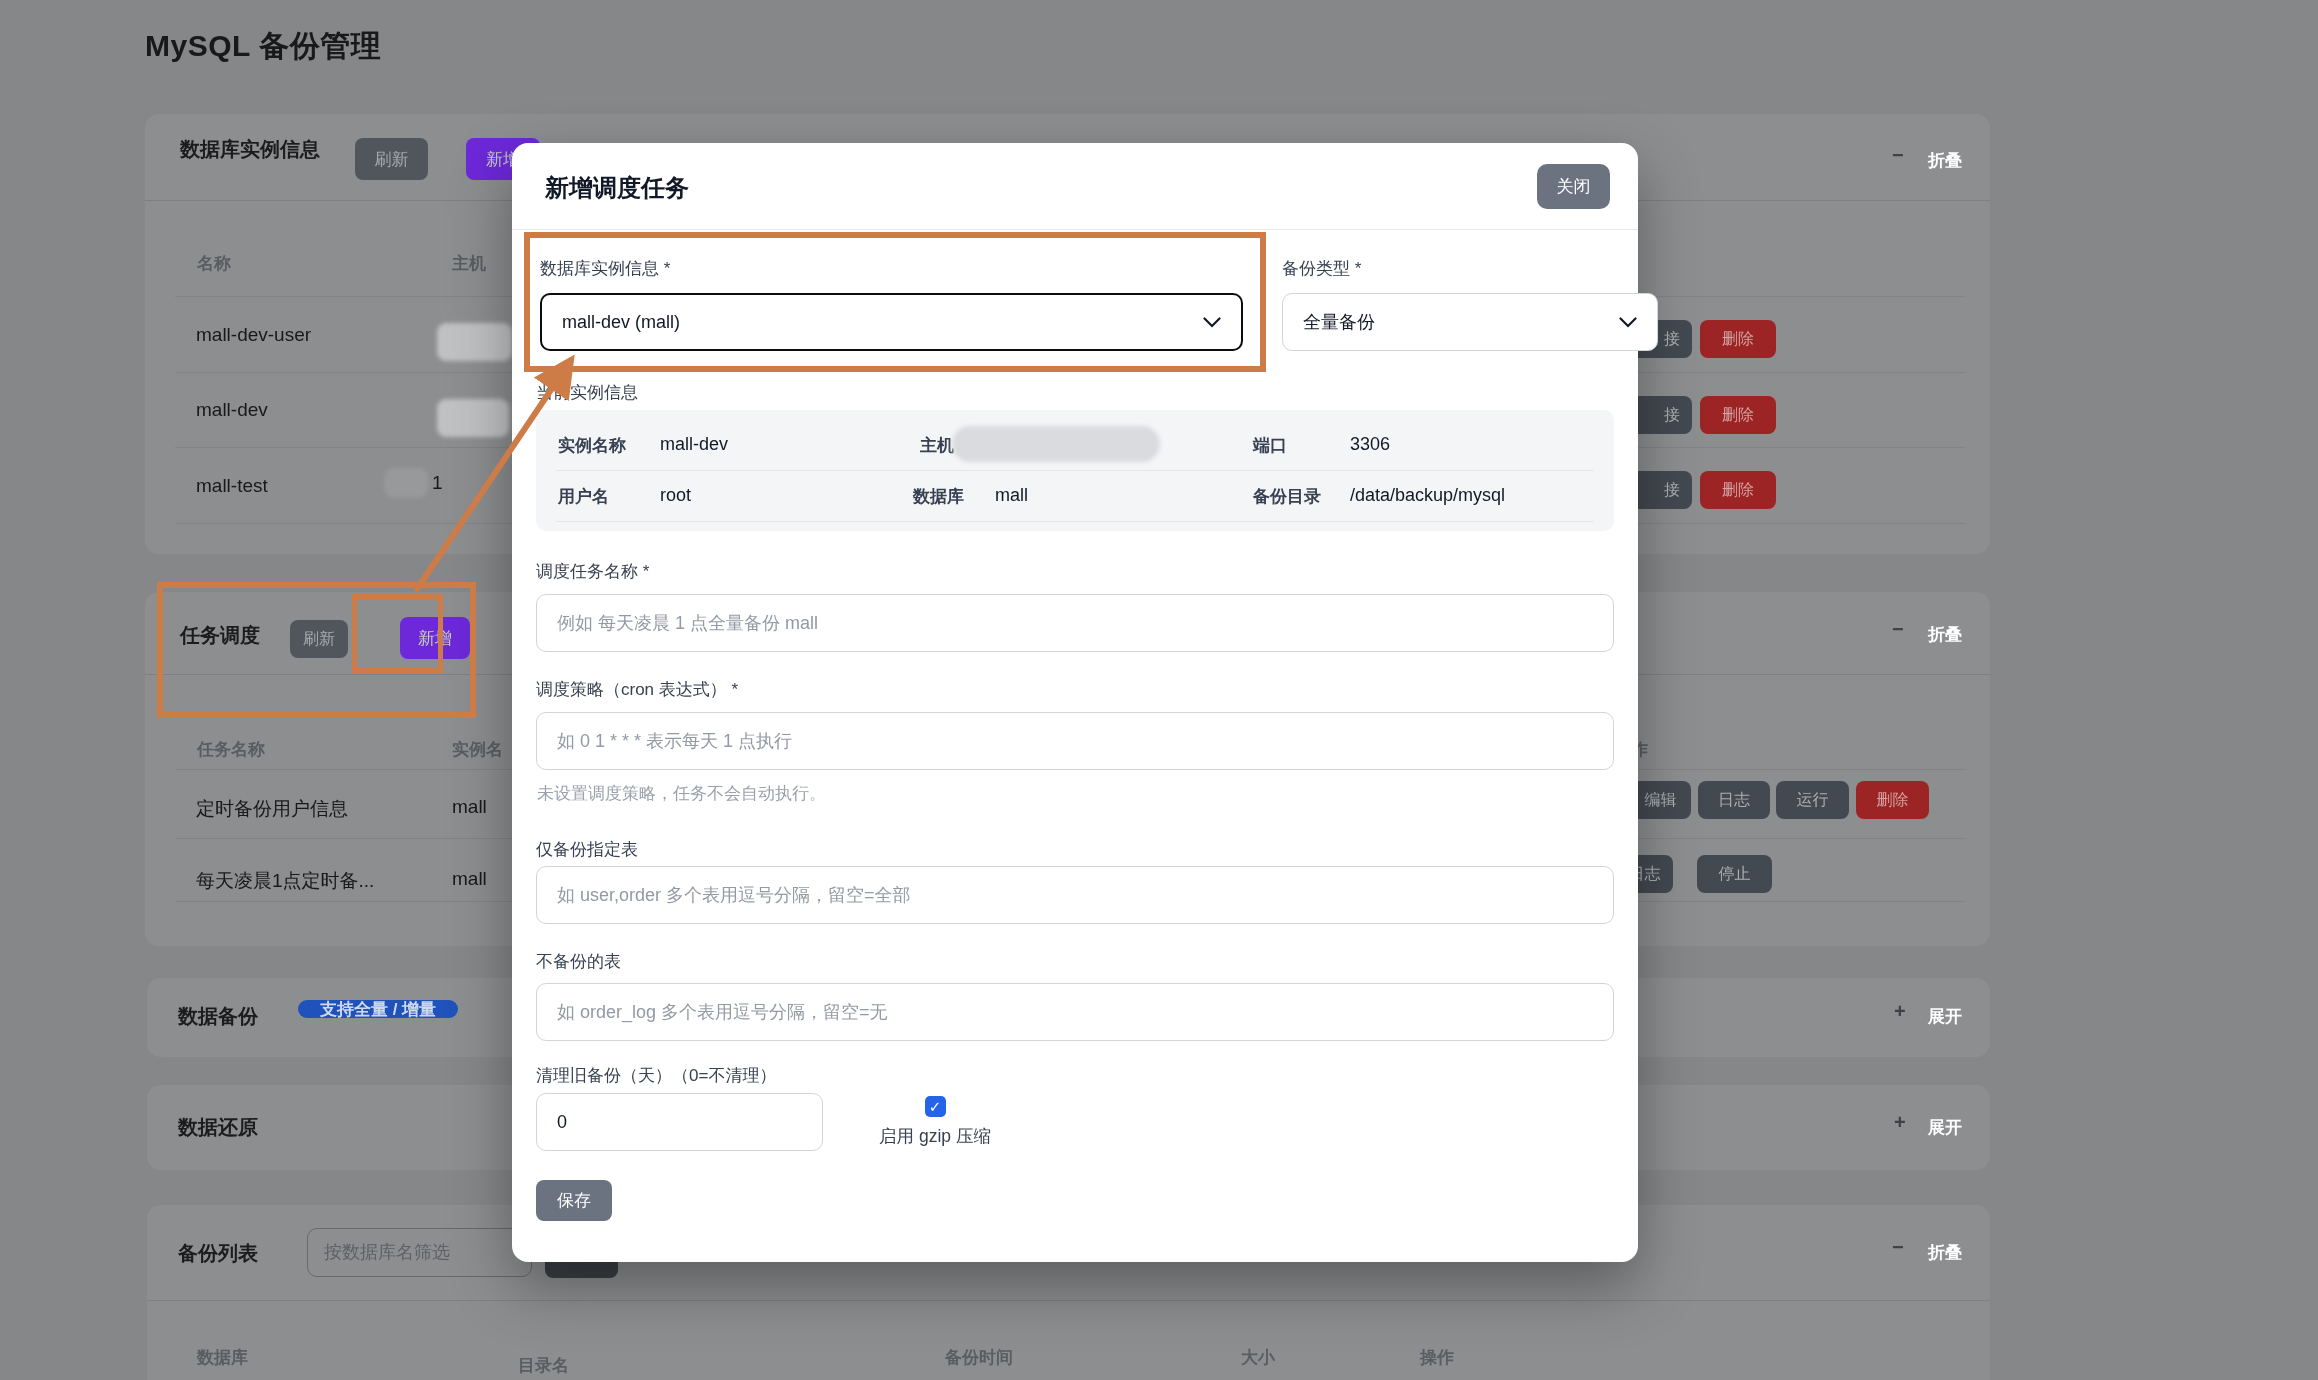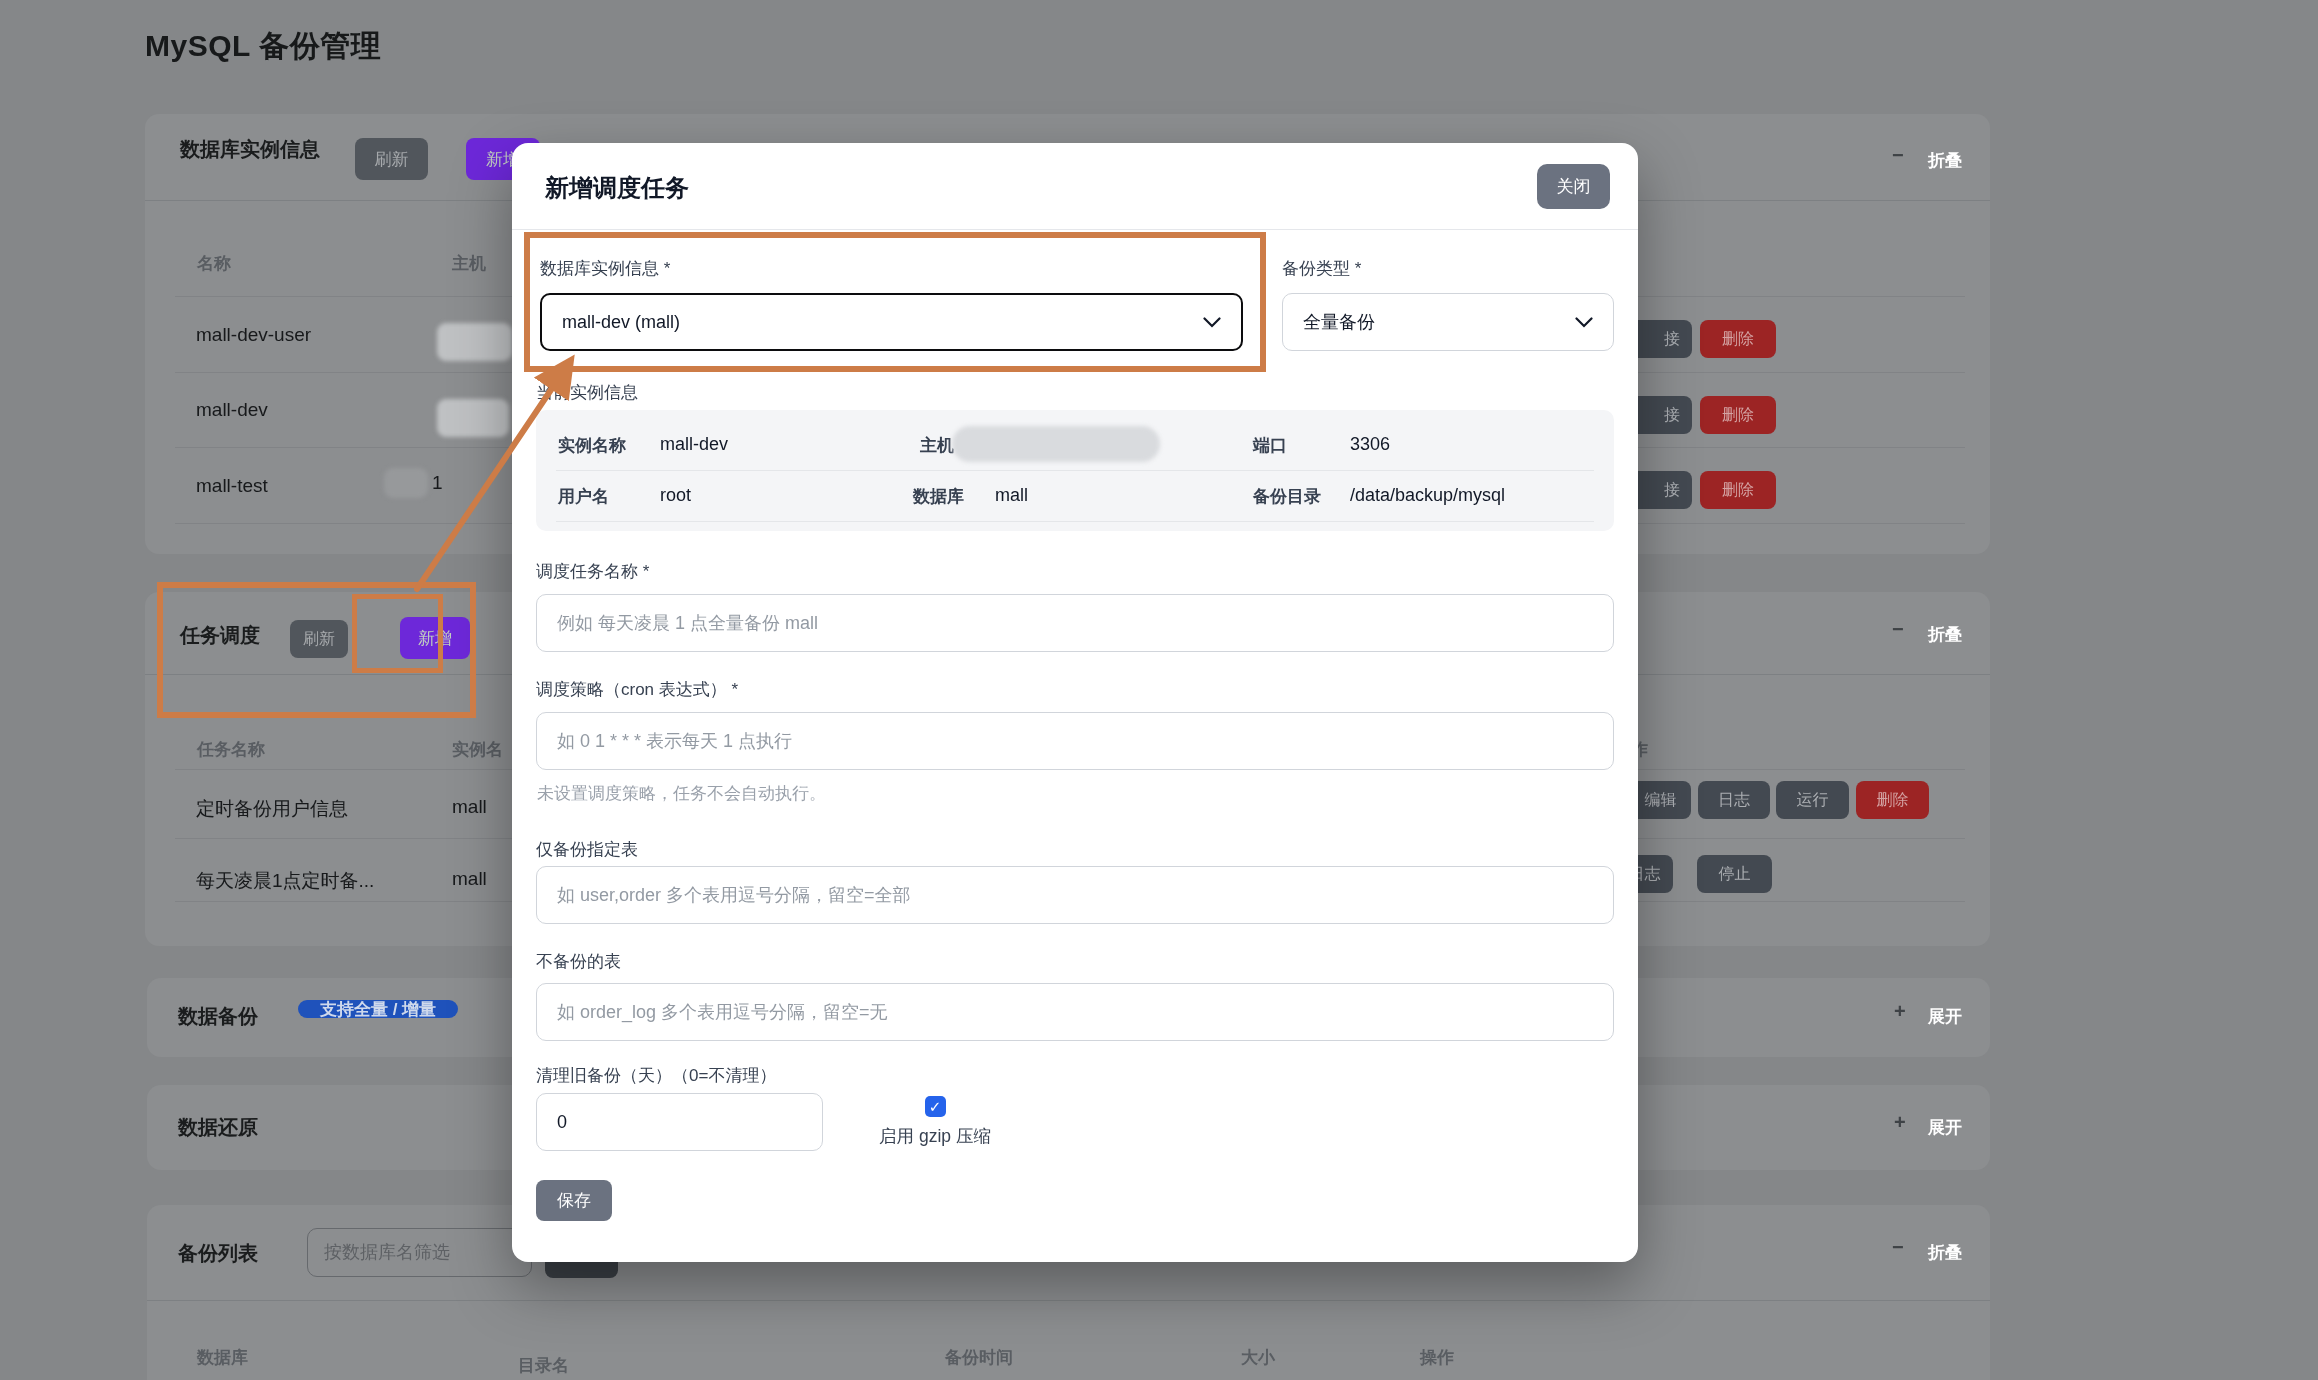--- a/index.html
+++ b/index.html
@@ -154,21 +154,21 @@
     <div style="position:absolute; left:0; top:86px; width:1126px; height:1px; background:#e5e7eb;"></div>
 
     <div class="m-label" style="left:28px; top:114px;">数据库实例信息 *</div>
     <div class="m-select sel-focused" style="left:28px; top:150px; width:703px; height:58px;">
       <span>mall-dev (mall)</span>
       <svg width="18" height="11" viewBox="0 0 18 11">
           <path d="M1.5 1.5 L9 9 L16.5 1.5" stroke="#111827" stroke-width="2.2" fill="none" stroke-linecap="round"></path>
         </svg>
     </div>
     <div class="m-label" style="left:770px; top:114px;">备份类型 *</div>
-    <div class="m-select sel-normal" style="left:770px; top:150px; width:332px; height:58px;">
+    <div class="m-select sel-normal" style="left:770px; top:150px; width:376px; height:58px;">
       <span>全量备份</span>
       <svg width="18" height="11" viewBox="0 0 18 11">
           <path d="M1.5 1.5 L9 9 L16.5 1.5" stroke="#111827" stroke-width="2.2" fill="none" stroke-linecap="round"></path>
         </svg>
     </div>
 
     <div class="m-label" style="left:24px; top:238px;">当前实例信息</div>
     <div class="panel" style="left:24px; top:267px; width:1078px; height:121px;">
       <div class="p-label" style="left:22px; top:24px;">实例名称</div>
       <div class="p-value" style="left:124px; top:24px;">mall-dev</div>

